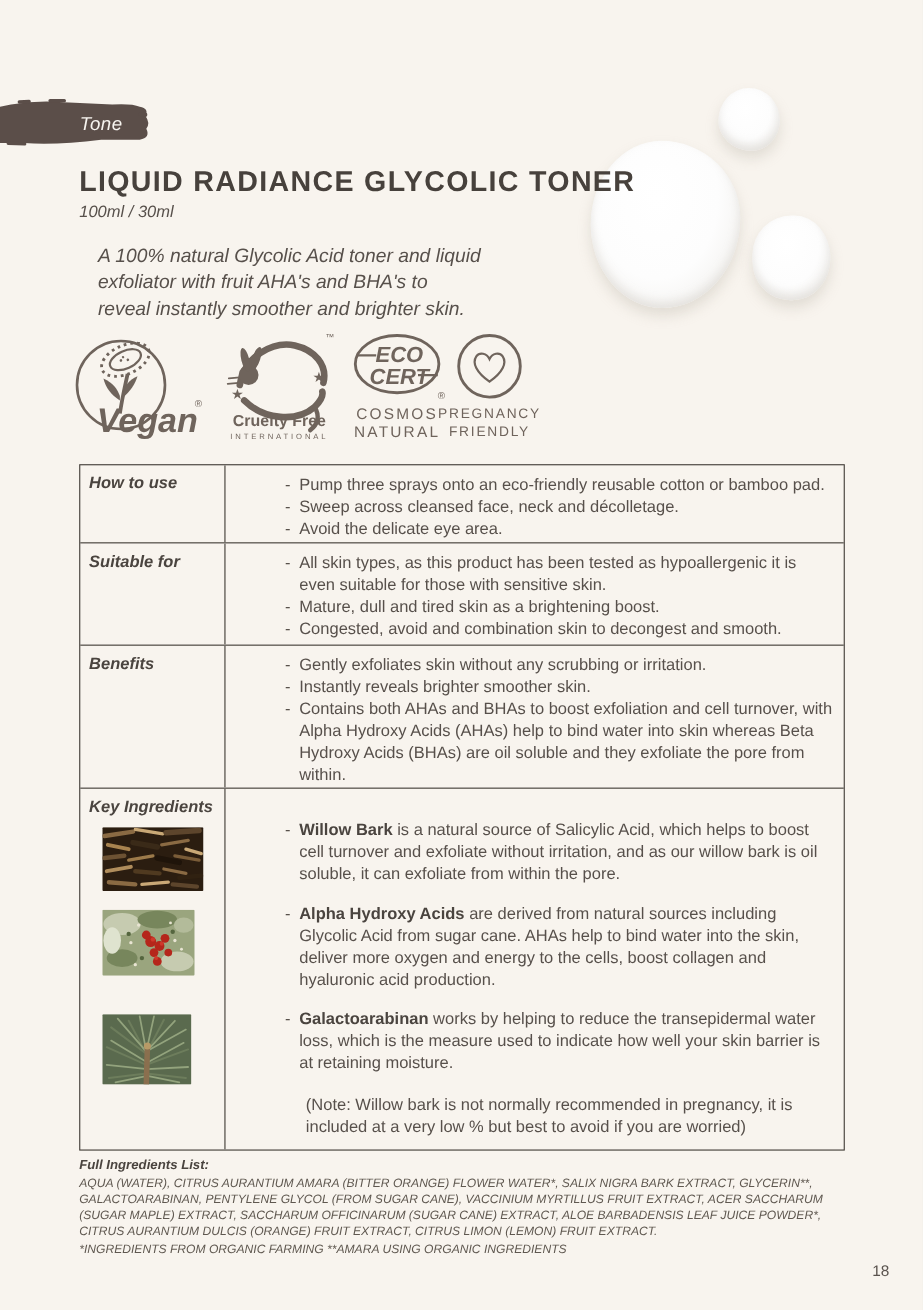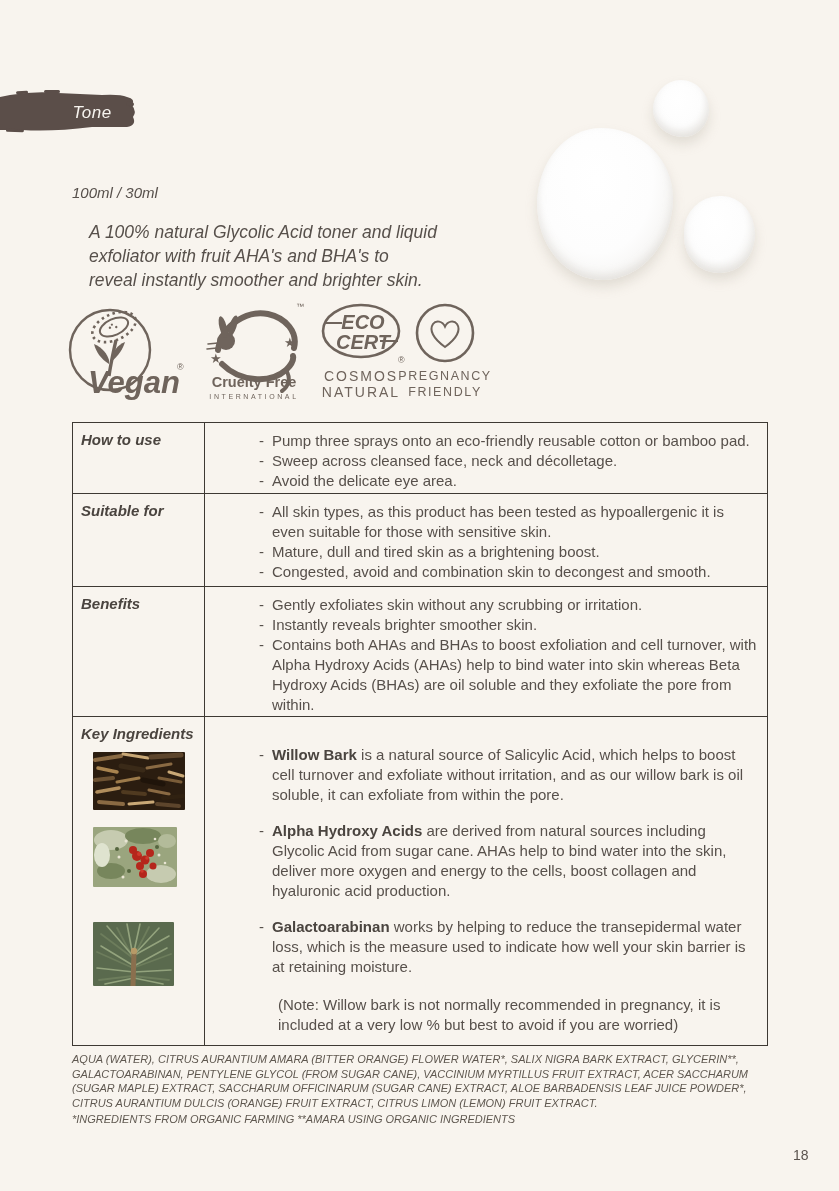--- a/index.html
+++ b/index.html
@@ -77,20 +77,21 @@
     <svg width="140" height="46" viewBox="0 0 140 46">
       <path d="M0,7 L10,5 Q34,1 58,3 L102,5 Q120,4 127,7 Q136,9 132,15 Q137,22 133,27 Q137,35 127,37 L92,37 Q52,42 22,40 L0,40 Z" fill="#5b4e49"></path>
       <rect x="16" y="1" width="12" height="3" rx="1.5" fill="#5b4e49" transform="rotate(-3 22 2)"></rect>
       <rect x="44" y="0" width="16" height="3" rx="1.5" fill="#5b4e49"></rect>
       <rect x="126" y="12" width="8" height="4" rx="2" fill="#5b4e49" transform="rotate(8 130 14)"></rect>
       <rect x="6" y="39" width="18" height="3" rx="1.5" fill="#5b4e49" transform="rotate(2 15 40)"></rect>
     </svg>
     <div class="brush-label">Tone</div>
   </div>
 
+  <div class="title">LIQUID RADIANCE GLYCOLIC TONER</div>
   <div class="volumes">100ml / 30ml</div>
   <div class="description">A 100% natural Glycolic Acid toner and liquid
 exfoliator with fruit AHA's and BHA's to
 reveal instantly smoother and brighter skin.</div>
 
   <div class="badge badge-vegan">
     <svg width="132" height="104" viewBox="0 0 132 104">
       <g stroke="#6f645c" fill="none">
         <circle cx="48" cy="50" r="40" stroke-width="2.4"></circle>
         <g transform="rotate(-24 52 27)">
@@ -332,18 +333,19 @@
               <span class="dash">-</span>
               <span class="btxt"><strong>Galactoarabinan</strong> works by helping to reduce the transepidermal water loss, which is the measure used to indicate how well your skin barrier is at retaining moisture.</span>
             </li>
           </ul>
         <p class="ki-note">(Note: Willow bark is not normally recommended in pregnancy, it is included at a very low % but best to avoid if you are worried)</p>
       </div>
     </div>
   </div>
 
   <div class="fulling">
+    <p class="fulling-heading">Full Ingredients List:</p>
     <p class="fulling-list">AQUA (WATER), CITRUS AURANTIUM AMARA (BITTER ORANGE) FLOWER WATER*, SALIX NIGRA BARK EXTRACT, GLYCERIN**, GALACTOARABINAN, PENTYLENE GLYCOL (FROM SUGAR CANE), VACCINIUM MYRTILLUS FRUIT EXTRACT, ACER SACCHARUM (SUGAR MAPLE) EXTRACT, SACCHARUM OFFICINARUM (SUGAR CANE) EXTRACT, ALOE BARBADENSIS LEAF JUICE POWDER*, CITRUS AURANTIUM DULCIS (ORANGE) FRUIT EXTRACT, CITRUS LIMON (LEMON) FRUIT EXTRACT.</p>
     <p class="fulling-foot">*INGREDIENTS FROM ORGANIC FARMING **AMARA USING ORGANIC INGREDIENTS</p>
   </div>
 
   <div class="page-number">18</div>
 </div>
 
 </body></html>

